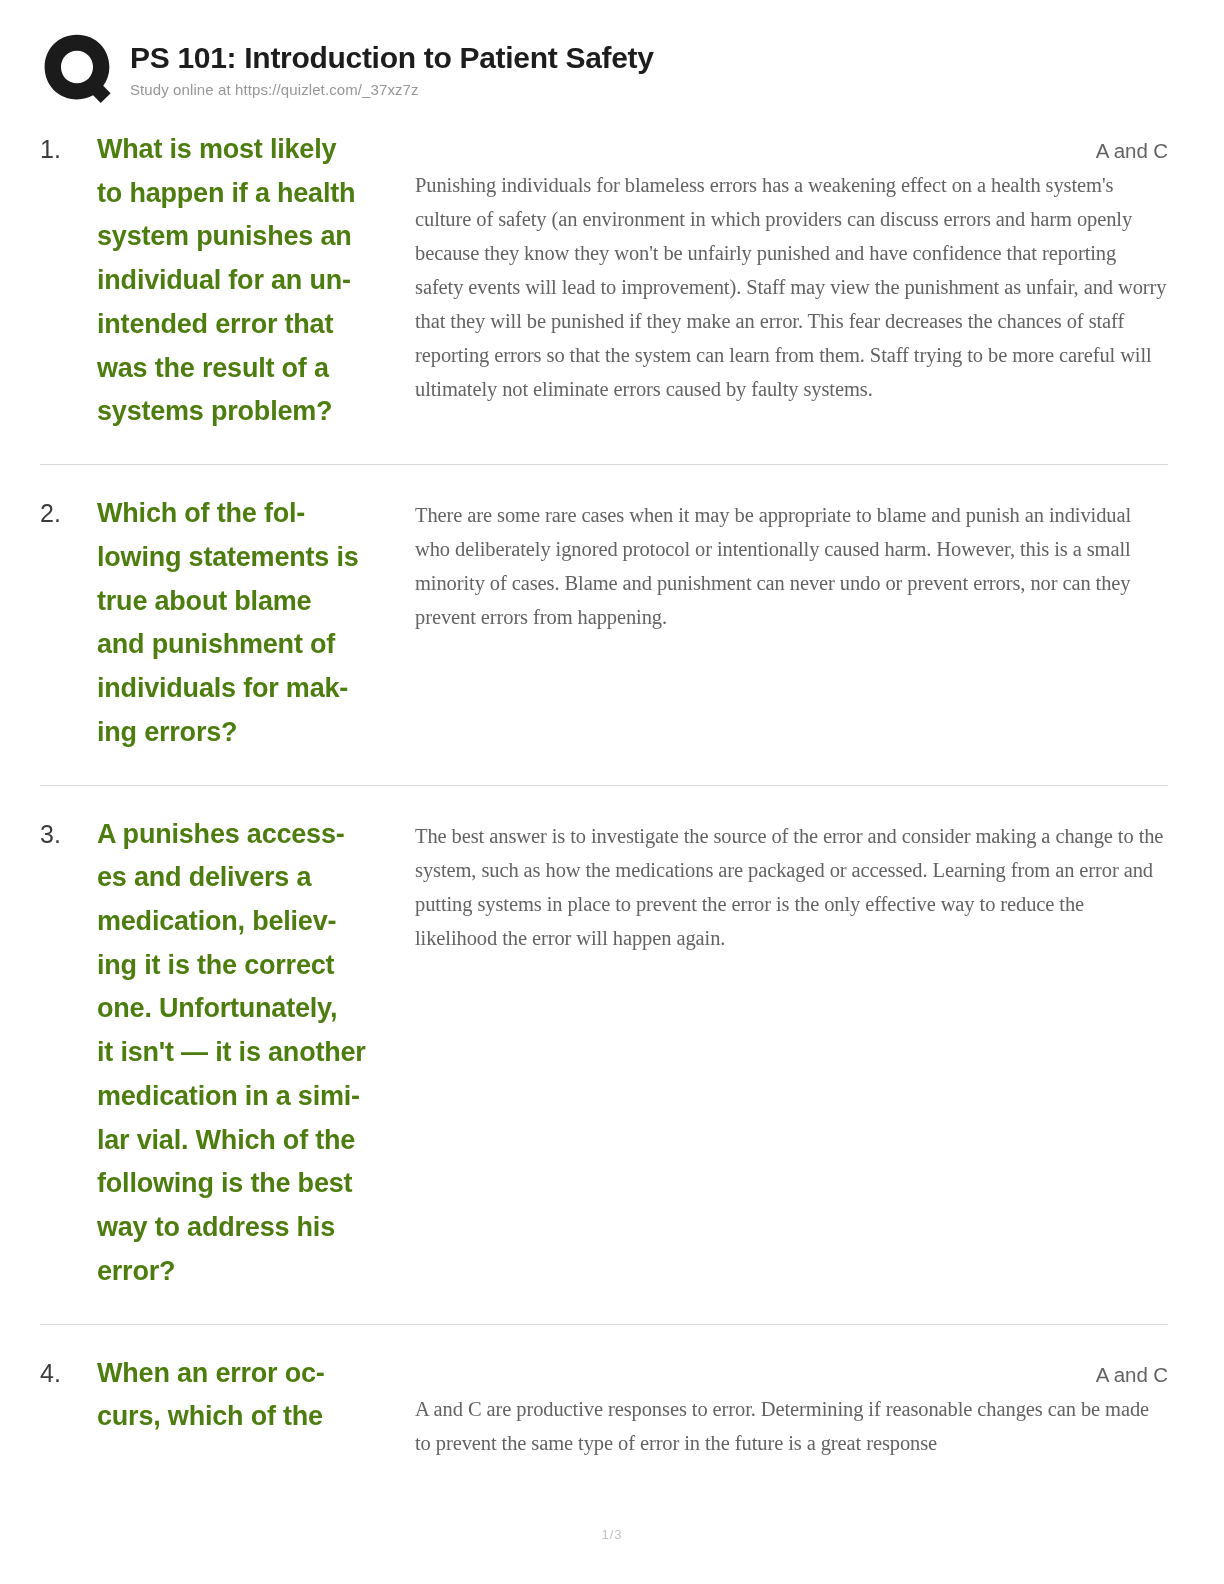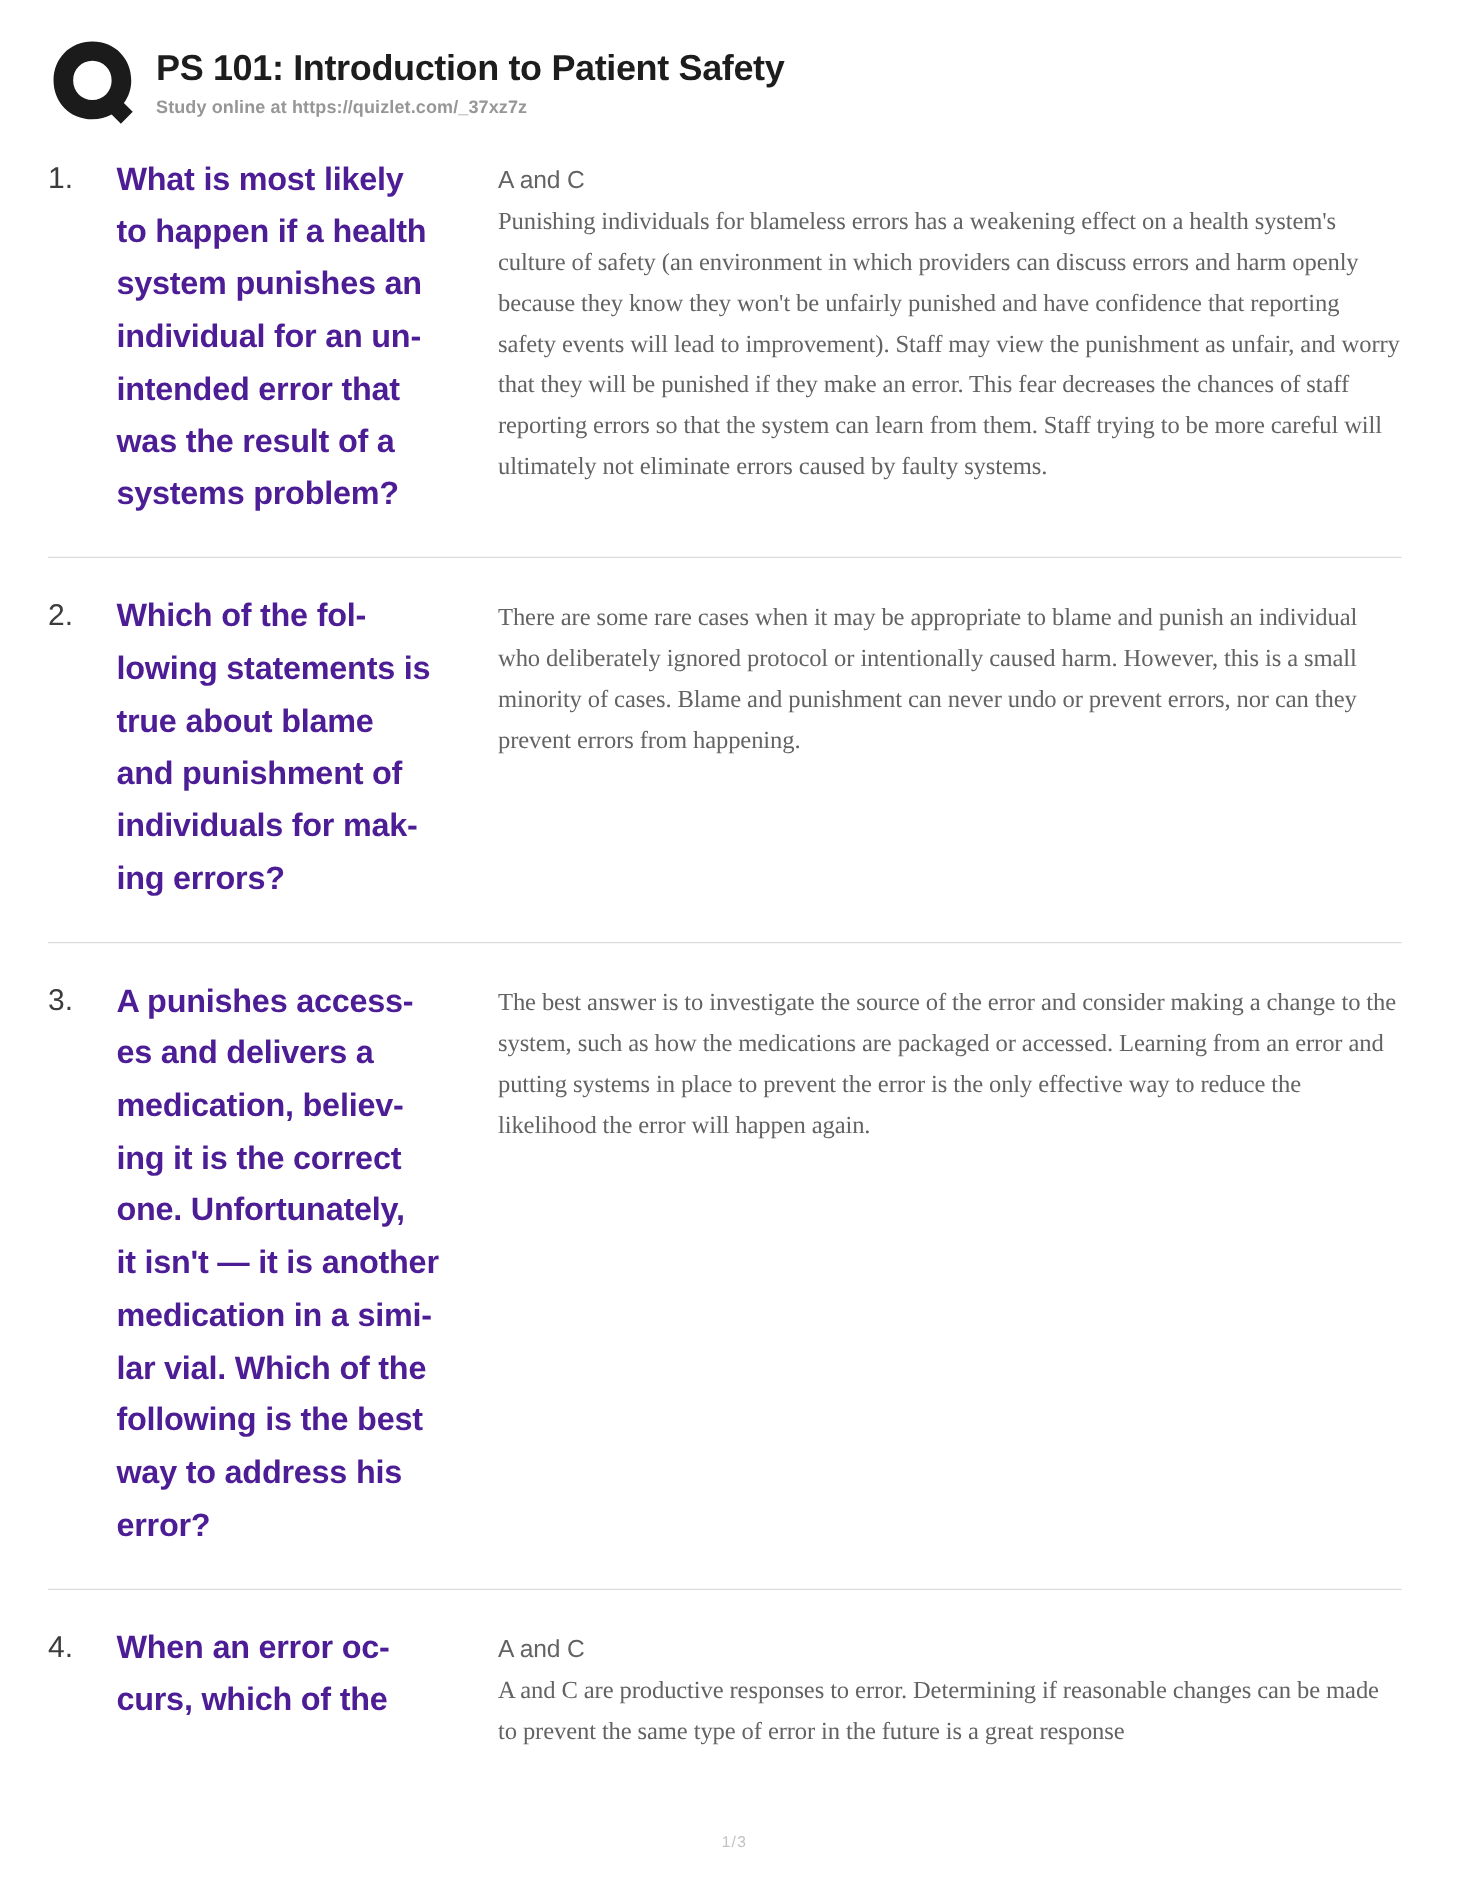--- a/index.html
+++ b/index.html
@@ -22,21 +22,21 @@
   .doc-title {
     font-size: 30px;
     font-weight: 600;
     color: #1d1d1d;
     letter-spacing: -0.3px;
     line-height: 1.2;
   }
   .doc-subtitle {
     margin-top: 5px;
     font-size: 15px;
-    font-weight: 700;
+    font-weight: 400;
     color: #979797;
     letter-spacing: 0.1px;
   }
 
   
   .items { margin-top: 16px; }
   .item {
     display: grid;
     grid-template-columns: 57px 318px 1fr;
     padding: 27px 0 30px 0;
@@ -46,34 +46,34 @@
 
   .item-number {
     font-size: 25px;
     color: #3c3c3c;
     line-height: 1.7;
     font-weight: 400;
   }
   .question {
     font-size: 27px;
     font-weight: 700;
-    color: #4c1d95;
+    color: #4d7c0f;
     line-height: 1.62;
     letter-spacing: -0.2px;
     white-space: pre-line;
     padding-right: 8px;
   }
   .answer {
     padding-top: 6px;
     font-size: 20.5px;
     color: #636363;
     line-height: 1.66;
     letter-spacing: -0.1px;
   }
-  .answer .answer-short { white-space: pre-line; }
+  .answer .answer-short { white-space: pre-line; text-align: right; }
   .answer .answer-detail { white-space: pre-line; font-family: Liberation Serif, serif; }
 
   
   .footer {
     position: absolute;
     left: 0; right: 0;
     bottom: 42px;
     text-align: center;
     font-size: 13px;
     color: #c2c2c2;

